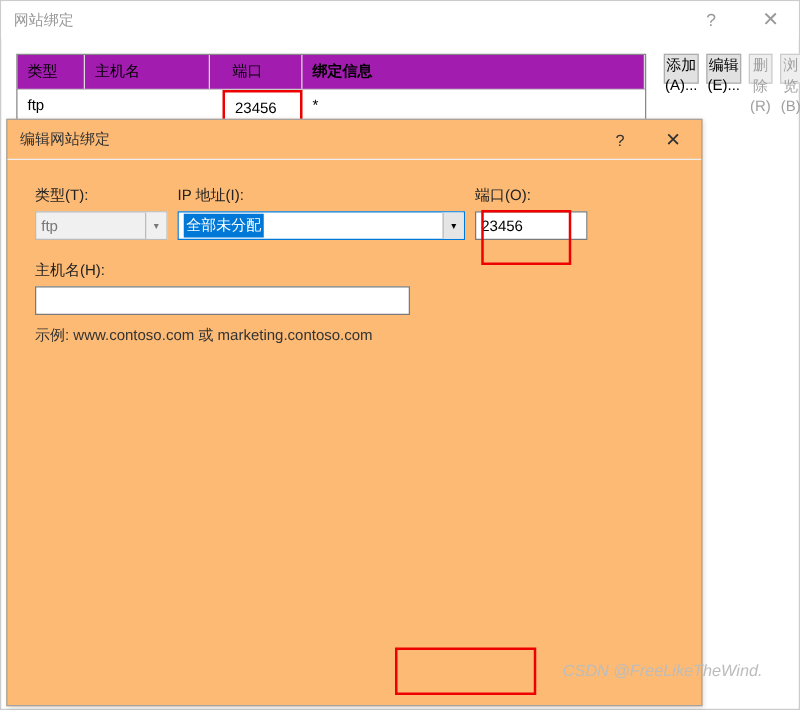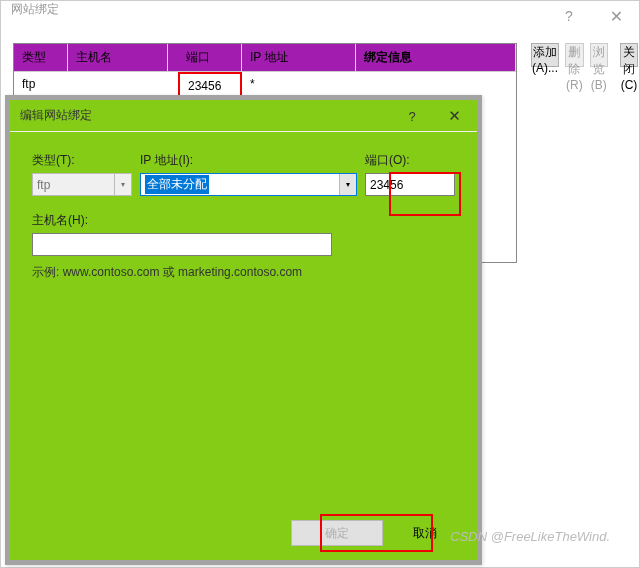--- a/index.html
+++ b/index.html
@@ -1,20 +1,20 @@
 <!DOCTYPE html>
 <html><head>
   <meta charset="utf-8">
   <style>
     * { box-sizing: border-box; margin: 0; padding: 0; font-family: "Microsoft YaHei", "Segoe UI", sans-serif; font-size: 12px; }
     body { background: #fff; width: 640px; height: 568px; position: relative; overflow: hidden; }
     
     
     .parent-dialog { position: absolute; left: 0; top: 0; width: 640px; height: 568px; background: #fff; border: 1px solid #ccc; }
-    .parent-titlebar { height: 30px; display: flex; align-items: flex-start; padding: 0 10px; background: #fff; color: #999; position: relative; }
+    .parent-titlebar { height: 30px; display: flex; align-items: center; padding: 0 10px; background: #fff; color: #999; position: relative; }
     .parent-title { flex: 1; }
     .parent-help { position: absolute; right: 50px; top: 0; width: 40px; height: 30px; display: flex; align-items: center; justify-content: center; color: #999; font-size: 14px; }
     .parent-close { position: absolute; right: 0; top: 0; width: 45px; height: 30px; display: flex; align-items: center; justify-content: center; color: #999; font-size: 16px; }
     
     .parent-body { padding: 12px 12px 0 12px; display: flex; gap: 14px; }
     .table-area { flex: 1; border: 1px solid #888; background: #fff; }
     .table-header { display: flex; border-bottom: 1px solid #ccc; background: #a21caf; }
     .table-header > div { padding: 5px 8px; border-right: 1px solid #ddd; }
     .col-type { width: 54px; }
     .col-host { width: 100px; }
@@ -24,21 +24,21 @@
     .table-row { display: flex; }
     .table-row > div { padding: 5px 8px; }
     .port-highlight { border: 2px solid #e00; }
     
     .button-column { width: 96px; display: flex; flex-direction: row; gap: 6px; }
     .btn-side { height: 24px; border: 1px solid #adadad; background: #e1e1e1; cursor: pointer; font-size: 12px; }
     .btn-side:disabled { color: #a0a0a0; background: #eee; border-color: #ccc; cursor: default; }
     .spacer { height: 220px; }
     
     
-    .child-dialog { position: absolute; left: 5px; top: 95px; width: 477px; height: 470px; background: #84cc16; border: 5px solid #a3a3a3; box-shadow: 1px 1px 4px rgba(0,0,0,0.15); }
+    .child-dialog { position: absolute; left: 5px; top: 95px; width: 557px; height: 470px; background: #fdba74; border: 1px solid #a3a3a3; box-shadow: 1px 1px 4px rgba(0,0,0,0.15); }
     .child-titlebar { height: 32px; display: flex; align-items: center; padding: 0 10px; border-bottom: 1px solid #eee; position: relative; }
     .child-title { flex: 1; color: #333; }
     .child-help { position: absolute; right: 45px; top: 0; width: 40px; height: 32px; display: flex; align-items: center; justify-content: center; color: #333; font-size: 13px; }
     .child-close { position: absolute; right: 0; top: 0; width: 45px; height: 32px; display: flex; align-items: center; justify-content: center; color: #333; font-size: 15px; }
     
     .child-body { padding: 20px 22px 10px 22px; height: calc(100% - 32px); position: relative; }
     .row { display: flex; gap: 8px; margin-bottom: 4px; }
     .field { display: flex; flex-direction: column; }
     .field label { margin-bottom: 4px; color: #222; }
     .field-type { width: 106px; }
@@ -71,33 +71,33 @@
     <span class="parent-title">网站绑定</span>
     <div class="parent-help">?</div>
     <div class="parent-close">✕</div>
   </div>
   <div class="parent-body">
     <div class="table-area">
       <div class="table-header">
         <div class="col-type">类型</div>
         <div class="col-host">主机名</div>
         <div class="col-port">端口</div>
-        <div class="col-ip">IP 地址</div>
         <div class="col-bind">绑定信息</div>
       </div>
       <div class="table-row">
         <div class="col-type">ftp</div>
         <div class="col-host"></div>
         <div class="col-port port-highlight">23456</div>
         <div class="col-ip">*</div>
         <div class="col-bind"></div>
       </div>
     </div>
     <div class="button-column">
       <button class="btn-side">添加(A)...</button>
+      <button class="btn-side">编辑(E)...</button>
       <button class="btn-side" disabled="">删除(R)</button>
       <button class="btn-side" disabled="">浏览(B)</button>
       <div class="spacer"></div>
       <button class="btn-side">关闭(C)</button>
     </div>
   </div>
 </div>
 
 <div class="child-dialog">
   <div class="child-titlebar">
@@ -129,21 +129,17 @@
     <div class="row host-row">
       <div class="field field-host">
         <label>主机名(H):</label>
         <input class="input" value="" style="">
       </div>
     </div>
     <div class="example">示例: www.contoso.com 或 marketing.contoso.com</div>
 
     <div class="port-box-highlight"></div>
 
-    <div class="child-footer">
-      <button class="btn-ok" disabled="">确定</button>
-      <button class="btn-cancel">取消</button>
-    </div>
     <div class="ok-highlight"></div>
   </div>
 </div>
 
 <div class="watermark">CSDN @FreeLikeTheWind.</div>
 
 </body></html>

